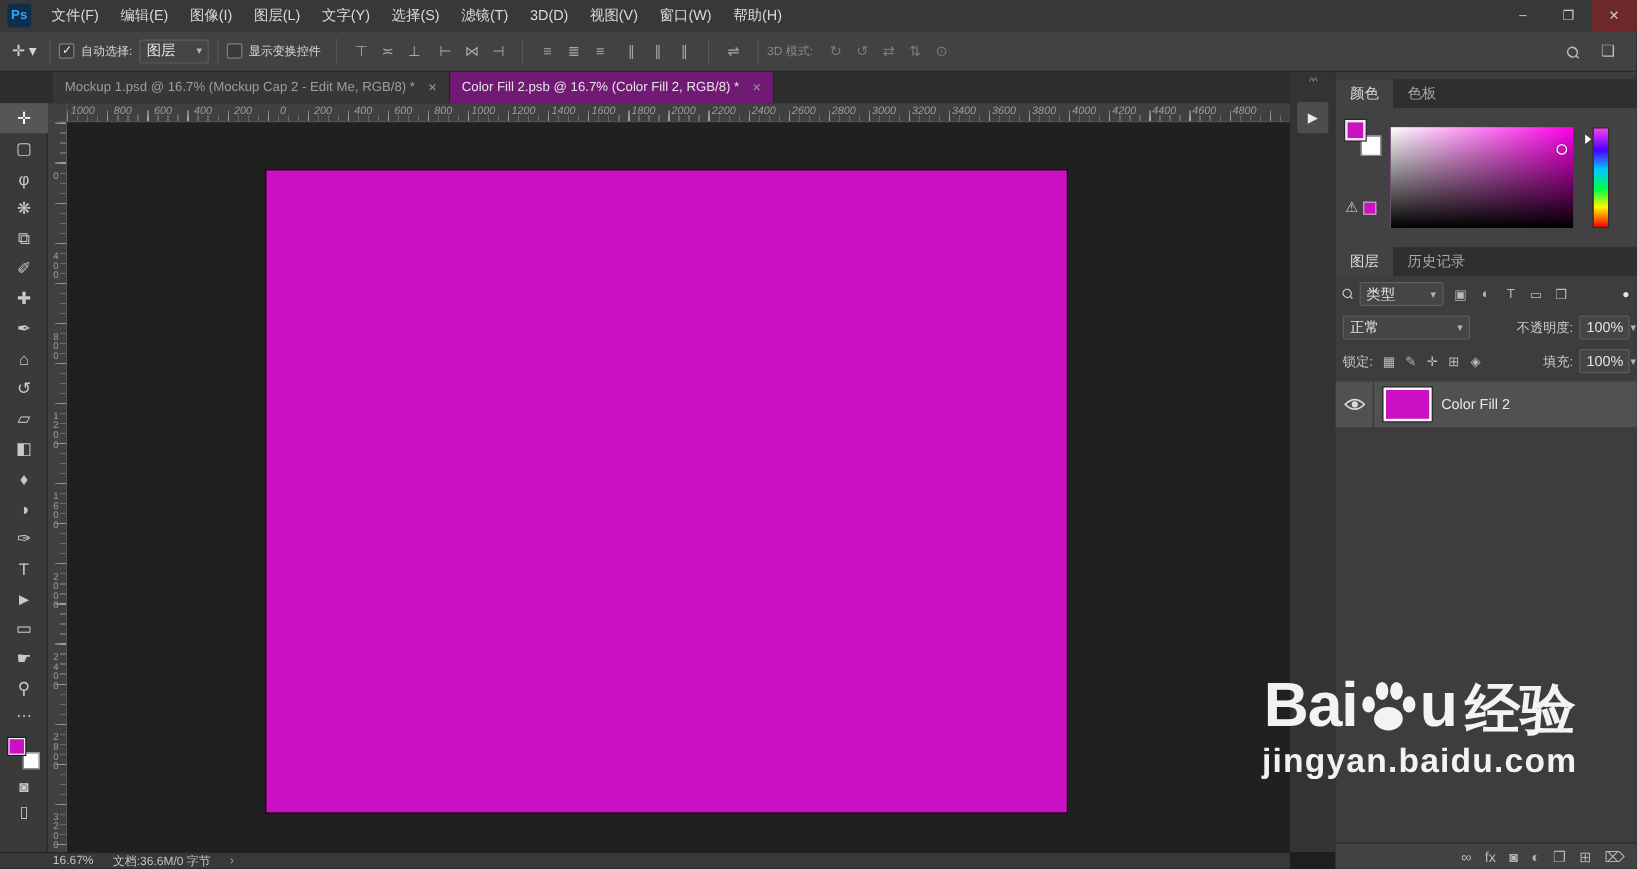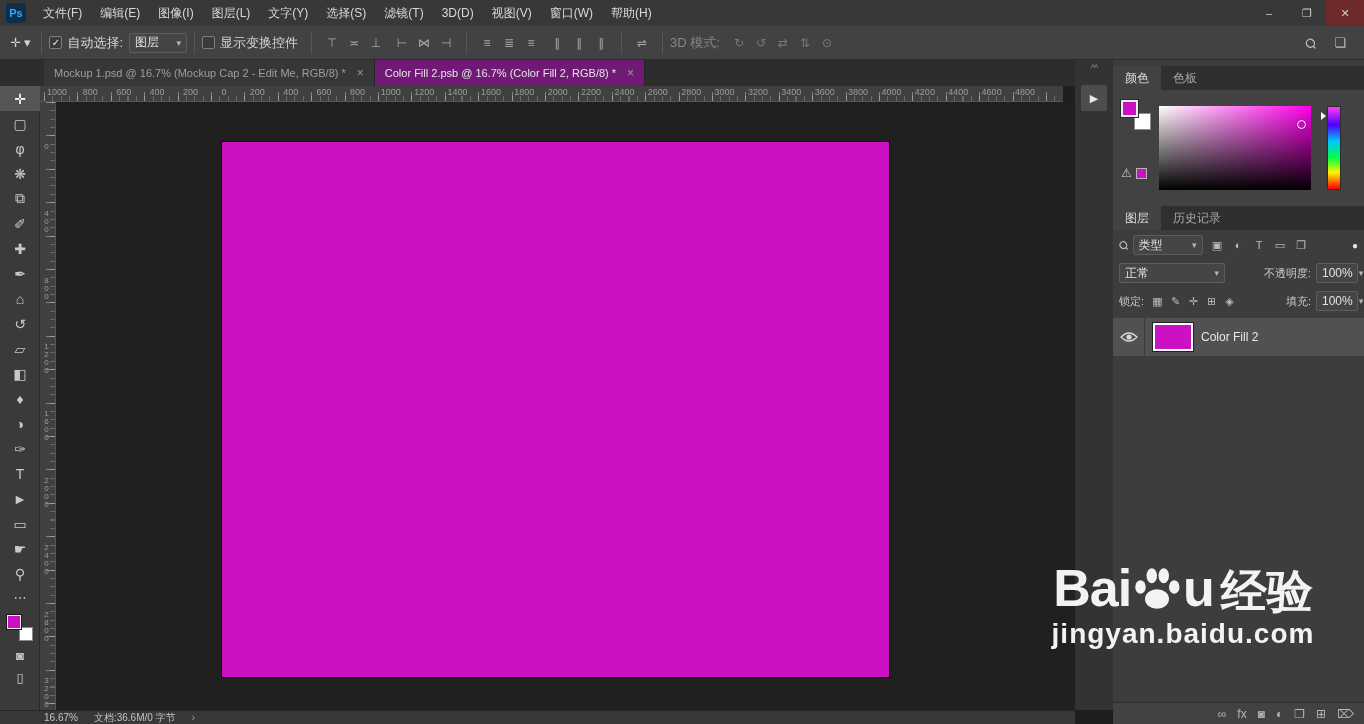--- a/index.html
+++ b/index.html
@@ -14,21 +14,21 @@
   #window-controls { margin-left:auto; display:flex; }
   .win-btn { width:38px; height:26px; display:flex; align-items:center; justify-content:center; font-size:11px; color:#cfcfcf; }
   .win-btn.close { background:#6e2a2a; }
 
   
   #optionsbar { position:absolute; left:0; top:26px; width:1364px; height:34px; background:#424242; border-bottom:1px solid #2a2a2a; display:flex; align-items:center; font-size:12px; padding:0 6px; }
   .tool-preset { display:flex; align-items:center; gap:3px; padding:0 4px; color:#d5d5d5; font-size:13px; }
   .sep { width:1px; height:22px; background:#565656; margin:0 7px; flex:none; }
   .checkbox { width:13px; height:13px; border:1px solid #7e7e7e; background:#3a3a3a; border-radius:2px; display:flex; align-items:center; justify-content:center; font-size:10px; color:#eee; margin-right:5px; flex:none; }
   .checkbox i { font-style:normal; }
-  .ob-label { font-size:13px; color:#d6d6d6; margin-right:6px; white-space:nowrap; }
+  .ob-label { font-size:10px; color:#d6d6d6; margin-right:6px; white-space:nowrap; }
   .ob-label.dim, .dim { color:#868686; }
   .dd { height:20px; background:#454545; border:1px solid #5d5d5d; border-radius:2px; display:flex; align-items:center; padding:0 5px; gap:6px; color:#e2e2e2; font-size:12px; }
   .dd .caret { font-size:9px; color:#b5b5b5; margin-left:auto; }
   .ico-group { display:flex; gap:2px; margin:0 3px; }
   .ob-ico { width:20px; height:20px; display:flex; align-items:center; justify-content:center; color:#a8a8a8; font-size:12px; }
   .dim .ob-ico, .ico-group.dim .ob-ico { color:#7a7a7a; }
   .ob-right { margin-left:auto; display:flex; gap:10px; align-items:center; padding-right:8px; }
   .icon-btn { width:20px; height:20px; display:flex; align-items:center; justify-content:center; color:#bdbdbd; font-size:13px; }
   [data-icon="search"] { transform:rotate(-45deg); display:inline-flex; }
 
@@ -43,25 +43,25 @@
   #toolbar { position:absolute; left:0; top:86px; width:40px; height:624px; background:#3a3a3a; border-right:1px solid #2a2a2a; }
   .tool { width:40px; height:25px; display:flex; align-items:center; justify-content:center; color:#c9c9c9; font-size:14px; }
   .tool.selected { background:#565656; color:#fff; }
   .tool-extra { width:40px; height:22px; display:flex; align-items:center; justify-content:center; color:#c9c9c9; font-size:13px; }
   .chips { position:relative; width:28px; height:28px; margin:6px auto 2px; }
   .chip-bg { position:absolute; right:1px; bottom:1px; width:14px; height:14px; background:#fff; border:1px solid #8a8a8a; }
   .chip-fg { position:absolute; left:1px; top:1px; width:14px; height:14px; border:1px solid #efefef; box-shadow:0 0 0 1px #1c1c1c; }
 
   
   #ruler-corner { position:absolute; left:40px; top:86px; width:16px; height:16px; background:#404040; border-right:1px solid #555; border-bottom:1px solid #555; }
-  #ruler-h { position:absolute; left:44px; top:86px; width:1019px; height:16px; background:#404040; border-bottom:1px solid #555;
+  #ruler-h { position:absolute; left:56px; top:86px; width:1019px; height:16px; background:#404040; border-bottom:1px solid #555;
     background-image:
       repeating-linear-gradient(to right, rgba(255,255,255,.35) 0 1px, transparent 1px 33.4px),
       repeating-linear-gradient(to right, rgba(255,255,255,.22) 0 1px, transparent 1px 8.35px);
-    background-size:100% 9px, 100% 5px; background-position:0 100%,0 100%; background-repeat:no-repeat; }
+    background-size:100% 9px, 100% 5px; background-position:0 100%,0 100%; background-repeat:no-repeat;font-style:italic; }
   .hrl { position:absolute; top:1px; font-size:9px; color:#9c9c9c; transform:translateX(-50%); }
   #ruler-v { position:absolute; left:40px; top:102px; width:16px; height:608px; background:#404040; border-right:1px solid #555;
     background-image:
       repeating-linear-gradient(to bottom, rgba(255,255,255,.35) 0 1px, transparent 1px 33.4px),
       repeating-linear-gradient(to bottom, rgba(255,255,255,.22) 0 1px, transparent 1px 8.35px);
     background-size:9px 100%, 5px 100%; background-position:100% 0,100% 0; background-repeat:no-repeat; }
   .vrl { position:absolute; left:2px; writing-mode:vertical-lr; text-orientation:upright; font-size:8px; color:#9c9c9c; letter-spacing:-1px; }
   #canvas-viewport { position:absolute; left:56px; top:102px; width:1019px; height:608px; background:#202020; overflow:hidden; }
   #canvas-doc { position:absolute; left:166px; top:40px; width:667px; height:535px; box-shadow:0 0 0 1px rgba(0,0,0,.65); }
 

